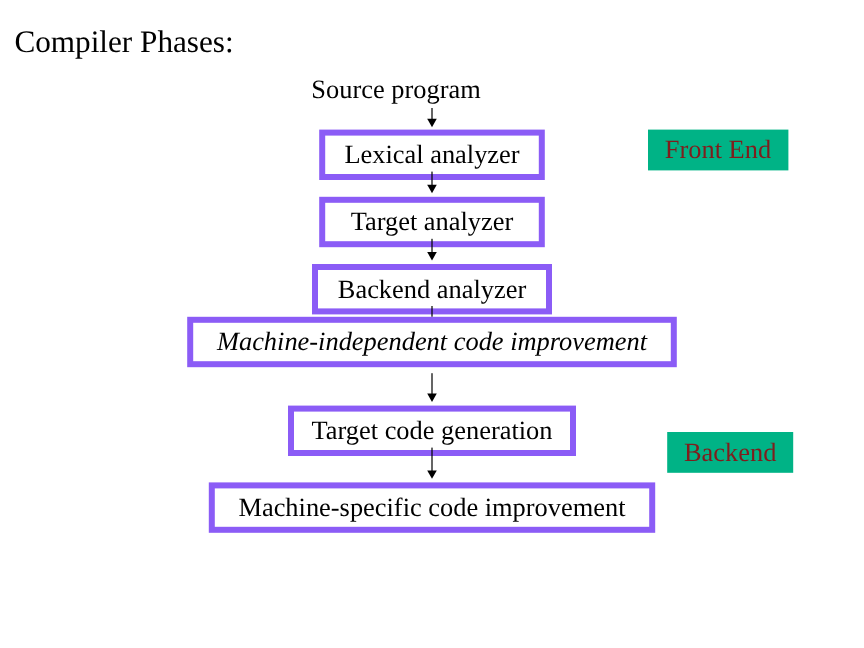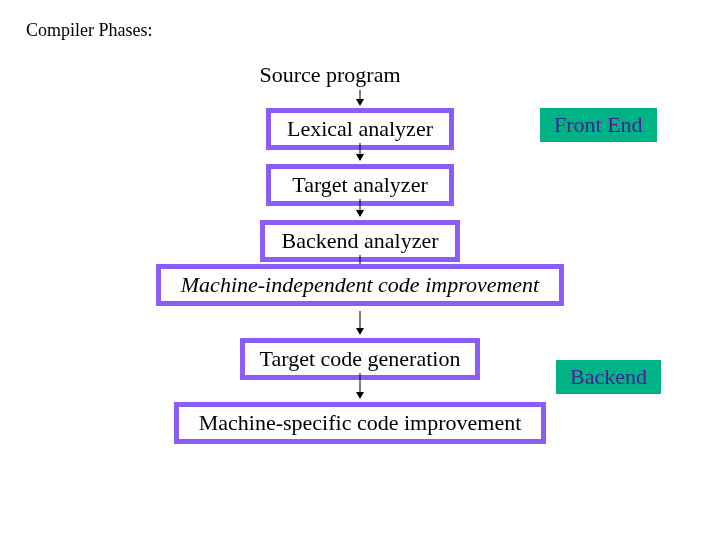--- a/index.html
+++ b/index.html
@@ -8,23 +8,23 @@
     width: 720px;
     height: 540px;
     font-family: "Times New Roman", Times, serif;
     font-size: 22px;
     color: #000;
     background: #fff;
     position: relative;
   }
   .title {
     position: absolute;
-    left: 26px;
+    left: 12px;
     top: 20px;
-    font-size: 18px;
+    font-size: 26px;
   }
   .source {
     position: absolute;
     top: 62px;
     left: 0;
     width: 660px;
     text-align: center;
   }
   .source-text {
     display: inline-block;
@@ -39,21 +39,21 @@
     box-sizing: border-box;
   }
   .box.centered {
     left: 50%;
     transform: translateX(-50%);
   }
   .badge {
     position: absolute;
     padding: 4px 14px;
     white-space: nowrap;
-    color: #4c1d95;
+    color: #7f1d1d;
     box-sizing: border-box;
   }
   .arrow {
     position: absolute;
     left: 50%;
     transform: translateX(-50%);
     width: 12px;
     height: 18px;
   }
   .arrow::before {

